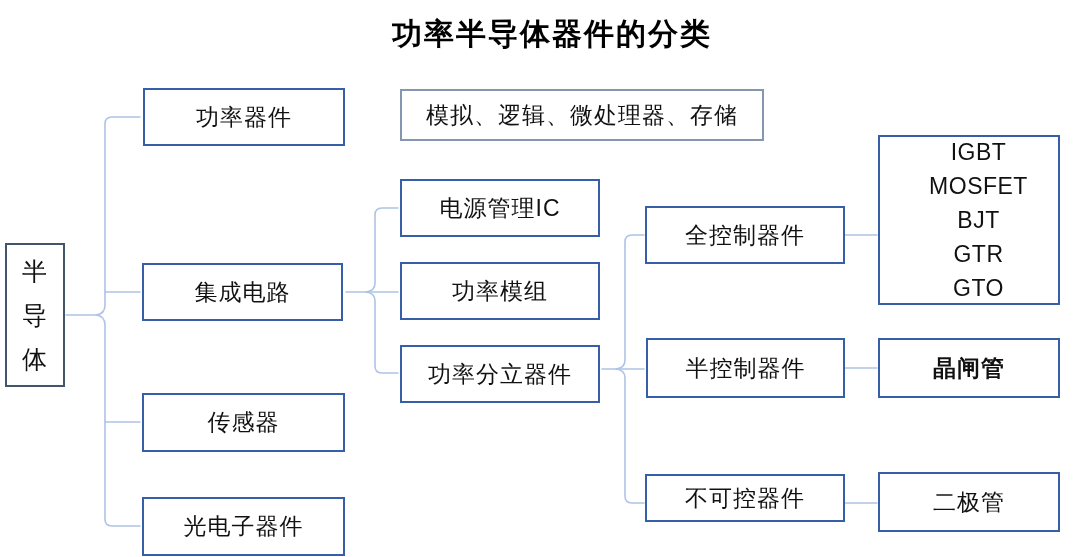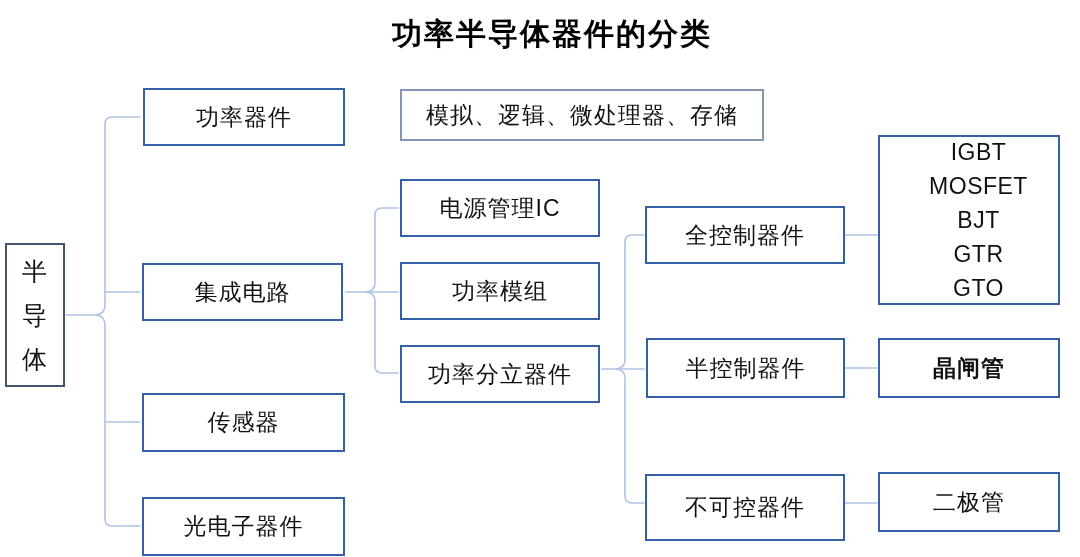--- a/index.html
+++ b/index.html
@@ -82,21 +82,21 @@
   #node-ic{left:143px;top:88px;width:202px;height:58px;}
   #node-ic-types{left:400px;top:89px;width:364px;height:52px;}
   #node-power{left:142px;top:263px;width:201px;height:58px;}
   #node-sensor{left:142px;top:393px;width:203px;height:59px;}
   #node-opto{left:142px;top:497px;width:203px;height:59px;}
   #node-pmic{left:400px;top:179px;width:200px;height:58px;}
   #node-power-module{left:400px;top:262px;width:200px;height:58px;}
   #node-power-discrete{left:400px;top:345px;width:200px;height:58px;font-family:Liberation Mono, monospace;}
   #node-fully-controlled{left:645px;top:206px;width:200px;height:58px;}
   #node-semi-controlled{left:646px;top:338px;width:199px;height:60px;}
-  #node-uncontrolled{left:645px;top:474px;width:200px;height:67px;}
+  #node-uncontrolled{left:645px;top:474px;width:200px;height:48px;}
   #node-fully-controlled-types{left:878px;top:135px;width:182px;height:170px;}
   #node-thyristor{left:878px;top:338px;width:182px;height:60px;font-weight:bold;}
   #node-diode{left:878px;top:472px;width:182px;height:60px;}
 </style>
 </head>
 <body>
 
 <div class="canvas">
 
   <div class="diagram-title">功率半导体器件的分类</div>

